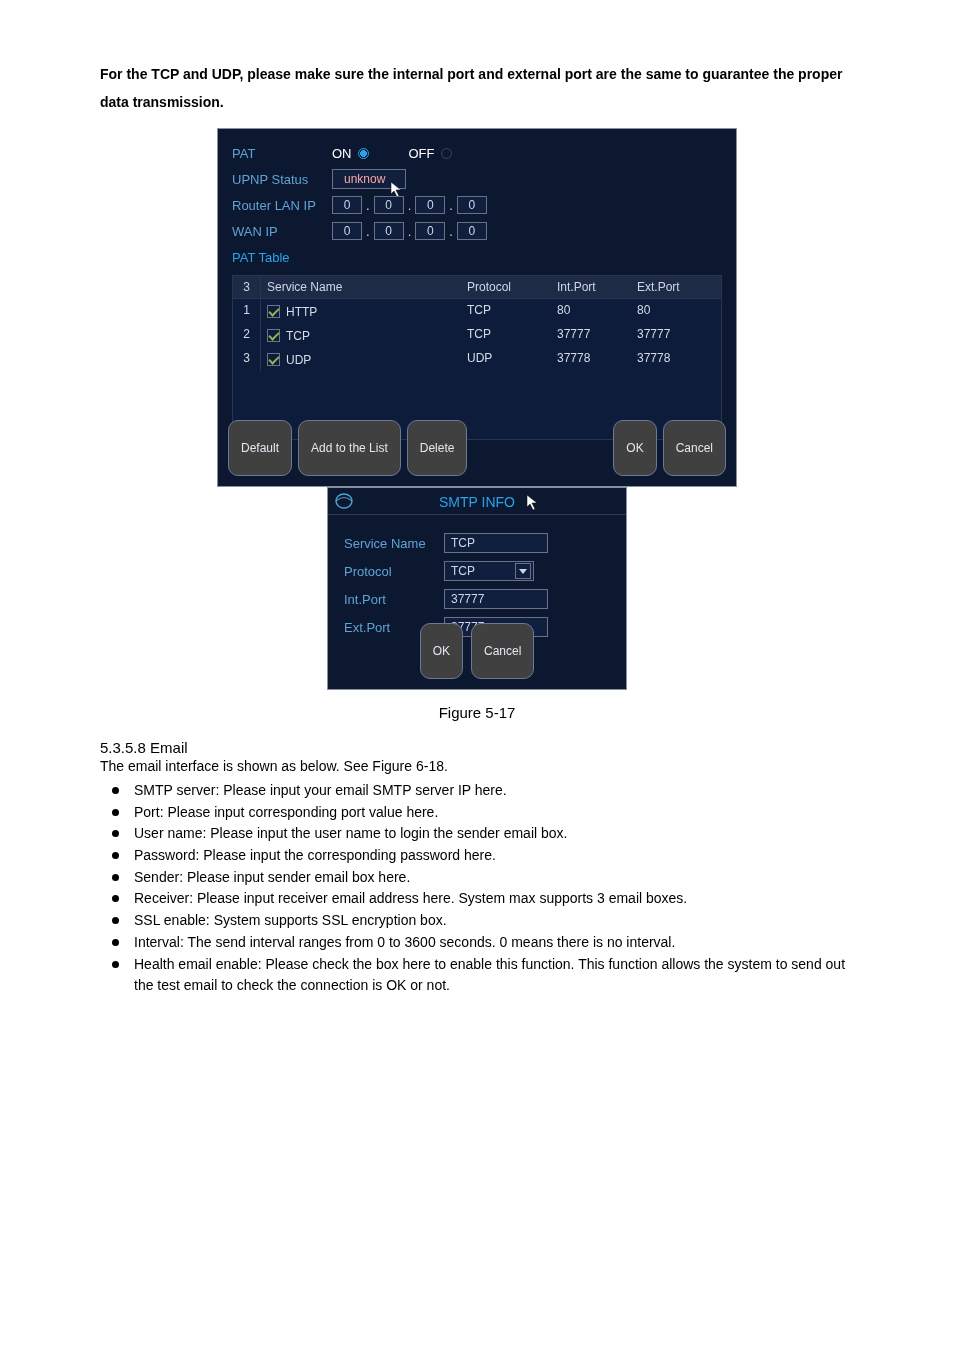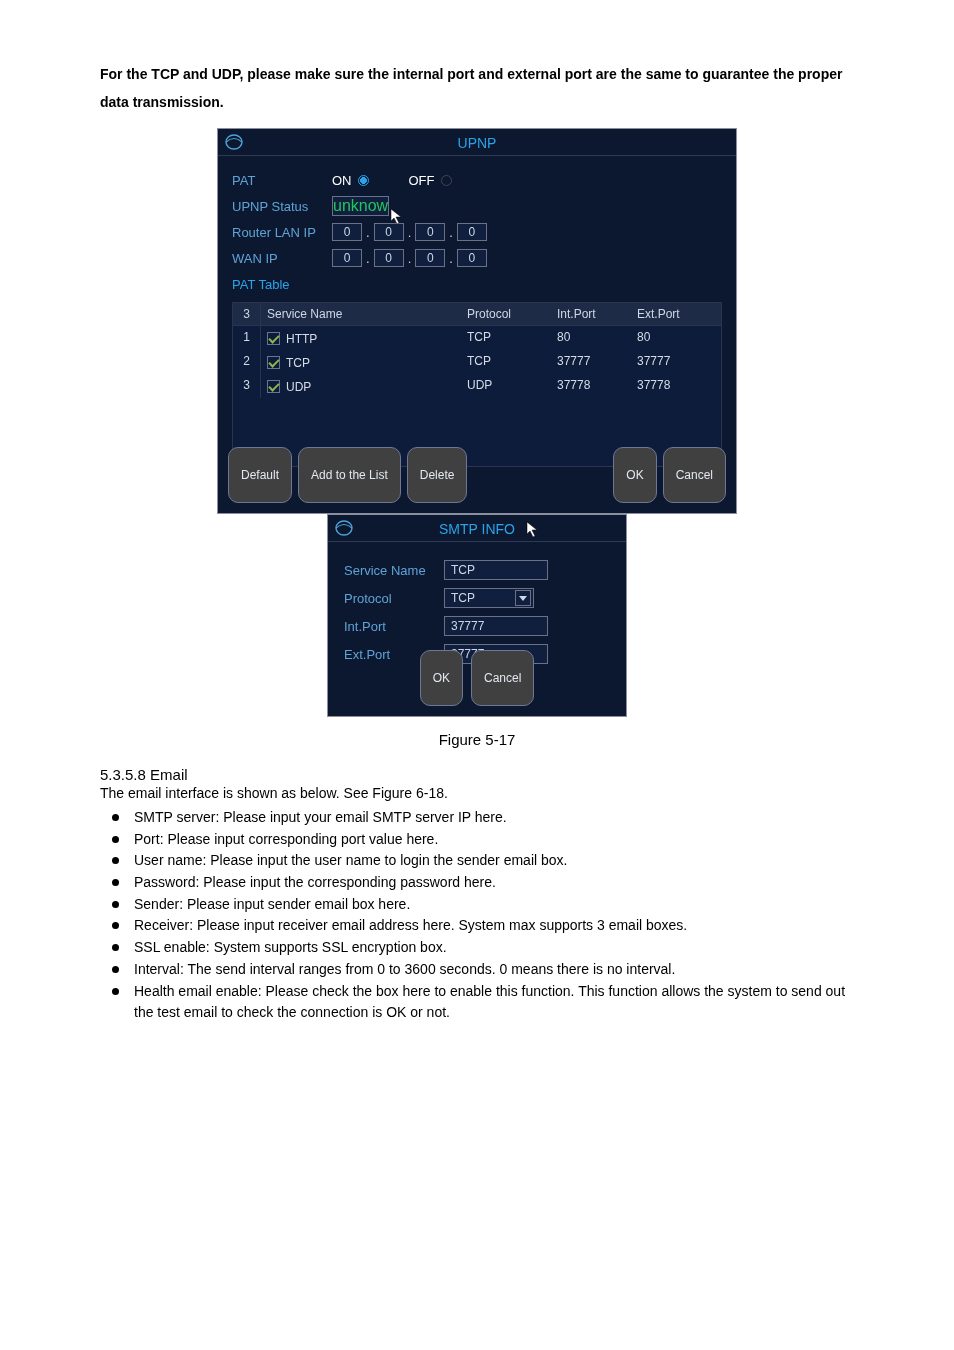--- a/index.html
+++ b/index.html
@@ -55,21 +55,21 @@
   .row { display: flex; align-items: center; min-height: 24px; margin: 2px 0; }
   .row .lbl { width: 100px; color: #5fa3d6; }
   .radio-dot {
     display: inline-block; width: 11px; height: 11px; border-radius: 50%;
     border: 1px solid #445; box-sizing: border-box; margin-left: 6px;
     vertical-align: middle;
   }
   .radio-dot.sel { background: radial-gradient(circle,#2aa3e8 0 50%, #0c1830 52%); border-color:#2aa3e8; }
   .txtbox {
     display:inline-block; border:1px solid #697088; background:#0f1f3d;
-    color:#22c55e; padding:1px 0; font-size:16px; min-width:50px; height:16px;
+    color:#fca5a5; padding:1px 11px; font-size:12px; min-width:50px; height:16px;
     line-height:16px;
   }
   .ip-oct {
     display:inline-block; border:1px solid #697088; background:#0f1f3d;
     color:#cfd6e6; text-align:center; font-size:12px;
     width:28px; height:16px; line-height:16px; margin-right:2px;
   }
   .ip-dot { display:inline-block; color:#cfd6e6; margin: 0 4px 0 2px; }
 
   .pat-table {
@@ -148,29 +148,20 @@
 </style>
 </head>
 <body>
 
 <div class="page">
 
   <div class="intro">For the TCP and UDP, please make sure the internal port and external port are the same to guarantee the proper data transmission.</div>
 
   <div class="dlg-wrap">
     <div class="dlg upnp-dlg">
-      <div class="dlg-title">
-        <span class="hicon">
-          <svg viewBox="0 0 20 18">
-              <ellipse cx="10" cy="9" rx="8" ry="7" fill="none" stroke="#4fa3d8" stroke-width="1.4"></ellipse>
-              <path d="M2 9 Q10 2 18 9" fill="none" stroke="#4fa3d8" stroke-width="1.2"></path>
-            </svg>
-        </span>
-        <span>UPNP</span>
-      </div>
 
       <div class="upnp-body">
         <div class="row">
           <span class="lbl">PAT</span>
           <span>ON</span>
           <span class="radio-dot sel"></span>
           <span style="display:inline-block;width:40px;"></span>
           <span>OFF</span>
           <span class="radio-dot"></span>
         </div>

